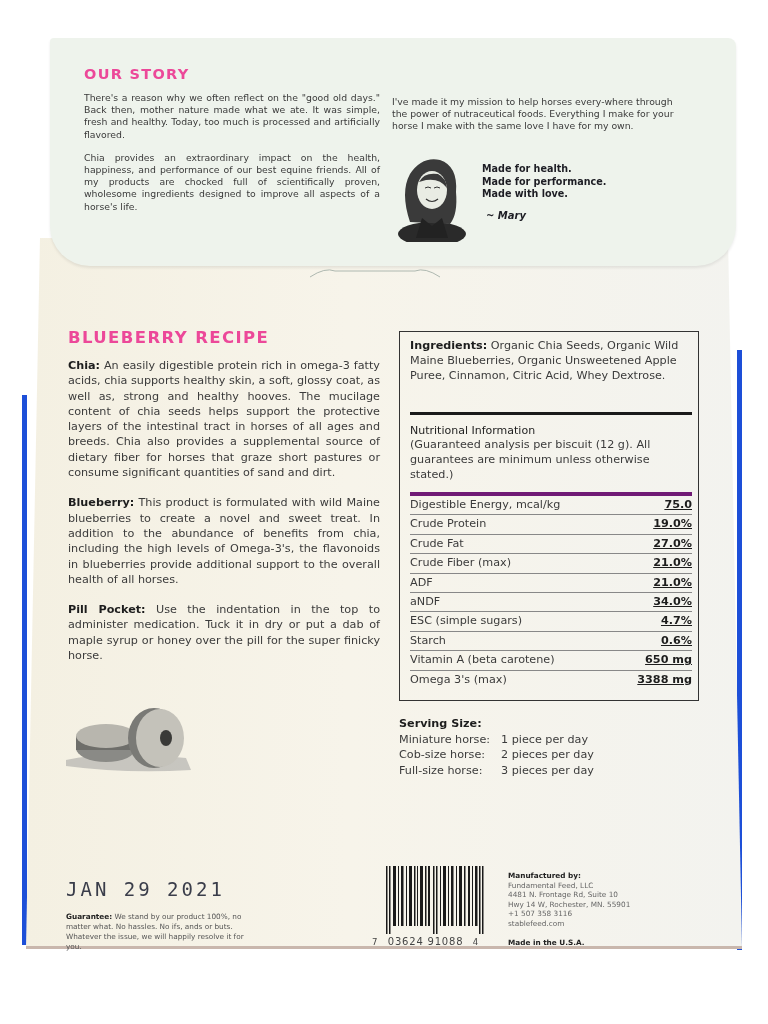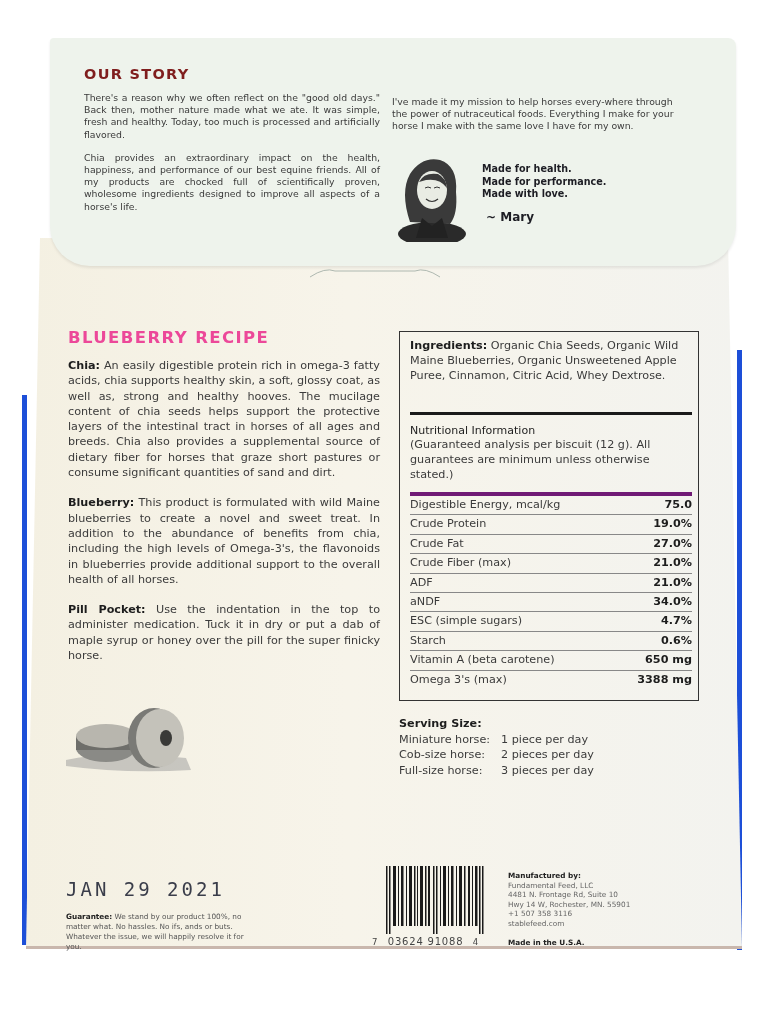--- a/index.html
+++ b/index.html
@@ -12,26 +12,26 @@
          clip-path:polygon(14px 0, 702px 0, 716px 710px, 0 710px); }
   .edge-left { position:absolute; left:22px; top:395px; width:5px; height:550px; background:#1d4fd8; }
   .edge-right { position:absolute; left:737px; top:350px; width:5px; height:600px; background:#1d4fd8; }
   .bottom-shadow { position:absolute; left:26px; top:946px; width:716px; height:3px; background:#c9b7ad; }
 
   
   .flap { position:absolute; left:50px; top:38px; width:686px; height:228px;
           background:#eef3ec; border-radius:4px 8px 40px 40px;
           box-shadow:0 2px 3px rgba(0,0,0,0.08); }
   .flap-title { position:absolute; left:84px; top:66px; font-family:"DejaVu Sans", sans-serif; font-weight:900;
-                font-size:14.5px; letter-spacing:1.3px; color:#7f1d1d; }
+                font-size:14.5px; letter-spacing:1.3px; color:#ec4899; }
   .story-col { position:absolute; font-size:9.3px; line-height:12.2px; color:#3a3a3a; text-align:justify; }
   .story-p { margin:0 0 11px 0; }
   .portrait { position:absolute; left:392px; top:152px; width:80px; height:90px; }
   .tagline { position:absolute; left:482px; top:163px; font-size:9.6px; line-height:12.5px; font-weight:bold; color:#1d1d24; }
-  .sign { position:absolute; left:486px; top:210px; font-size:12px; font-weight:bold; color:#1d1d24; }
+  .sign { position:absolute; left:486px; top:210px; font-size:10px; font-weight:bold; font-style:italic; color:#1d1d24; }
   .tab-slit { position:absolute; left:300px; top:263px; width:150px; height:18px; }
 
   
   .recipe-title { position:absolute; left:68px; top:328px; font-weight:900; font-size:16.5px; letter-spacing:1.4px; color:#ec4899; }
   .recipe-col { position:absolute; left:68px; top:358px; width:312px; font-size:11.2px; line-height:15.3px;
                 color:#3b3b3b; text-align:justify; }
   .recipe-col p { margin:0 0 15px 0; }
   .recipe-col b { color:#1d1d1d; }
   .biscuits { position:absolute; left:66px; top:700px; width:125px; height:75px; }
 
@@ -39,21 +39,21 @@
   .panel { position:absolute; left:399px; top:331px; width:300px; height:370px; border:1.3px solid #333; box-sizing:border-box; }
   .ingredients { position:absolute; left:10px; top:7px; width:282px; font-size:11.2px; line-height:14.8px; color:#3b3b3b; }
   .ingredients b { color:#1d1d1d;text-align:right; }
   .thick-rule { position:absolute; left:10px; top:80px; width:282px; height:3px; background:#1a1a1a; }
   .ni-title { position:absolute; left:10px; top:92px; font-size:11px; font-weight:normal; color:#1d1d1d; }
   .ni-sub { position:absolute; left:10px; top:106px; width:282px; font-size:11.2px; line-height:14.8px; color:#3b3b3b; }
   .ni-table { position:absolute; left:10px; top:160px; width:282px; border-top:4px solid #701a75; }
   .ni-row { display:flex; justify-content:space-between; height:18.4px; line-height:18.4px; border-bottom:1px solid #888;
             font-size:11.2px; color:#3b3b3b; }
   .ni-row:last-child { border-bottom:none; }
-  .ni-val { font-weight:bold; color:#1d1d1d; }
+  .ni-val { font-weight:bold; color:#1d1d1d;text-decoration:underline; }
 
   
   .serving { position:absolute; left:399px; top:716px; font-size:11.2px; line-height:15.5px; color:#3b3b3b; }
   .serving-title { font-weight:bold; color:#1d1d1d; }
   .srow { display:flex; }
   .srow .k { width:102px; }
 
   
   .date-stamp { position:absolute; left:66px; top:878px; font-family:"DejaVu Sans Mono", monospace; font-size:19px;
                 letter-spacing:3px; color:#3a3d4a; }

